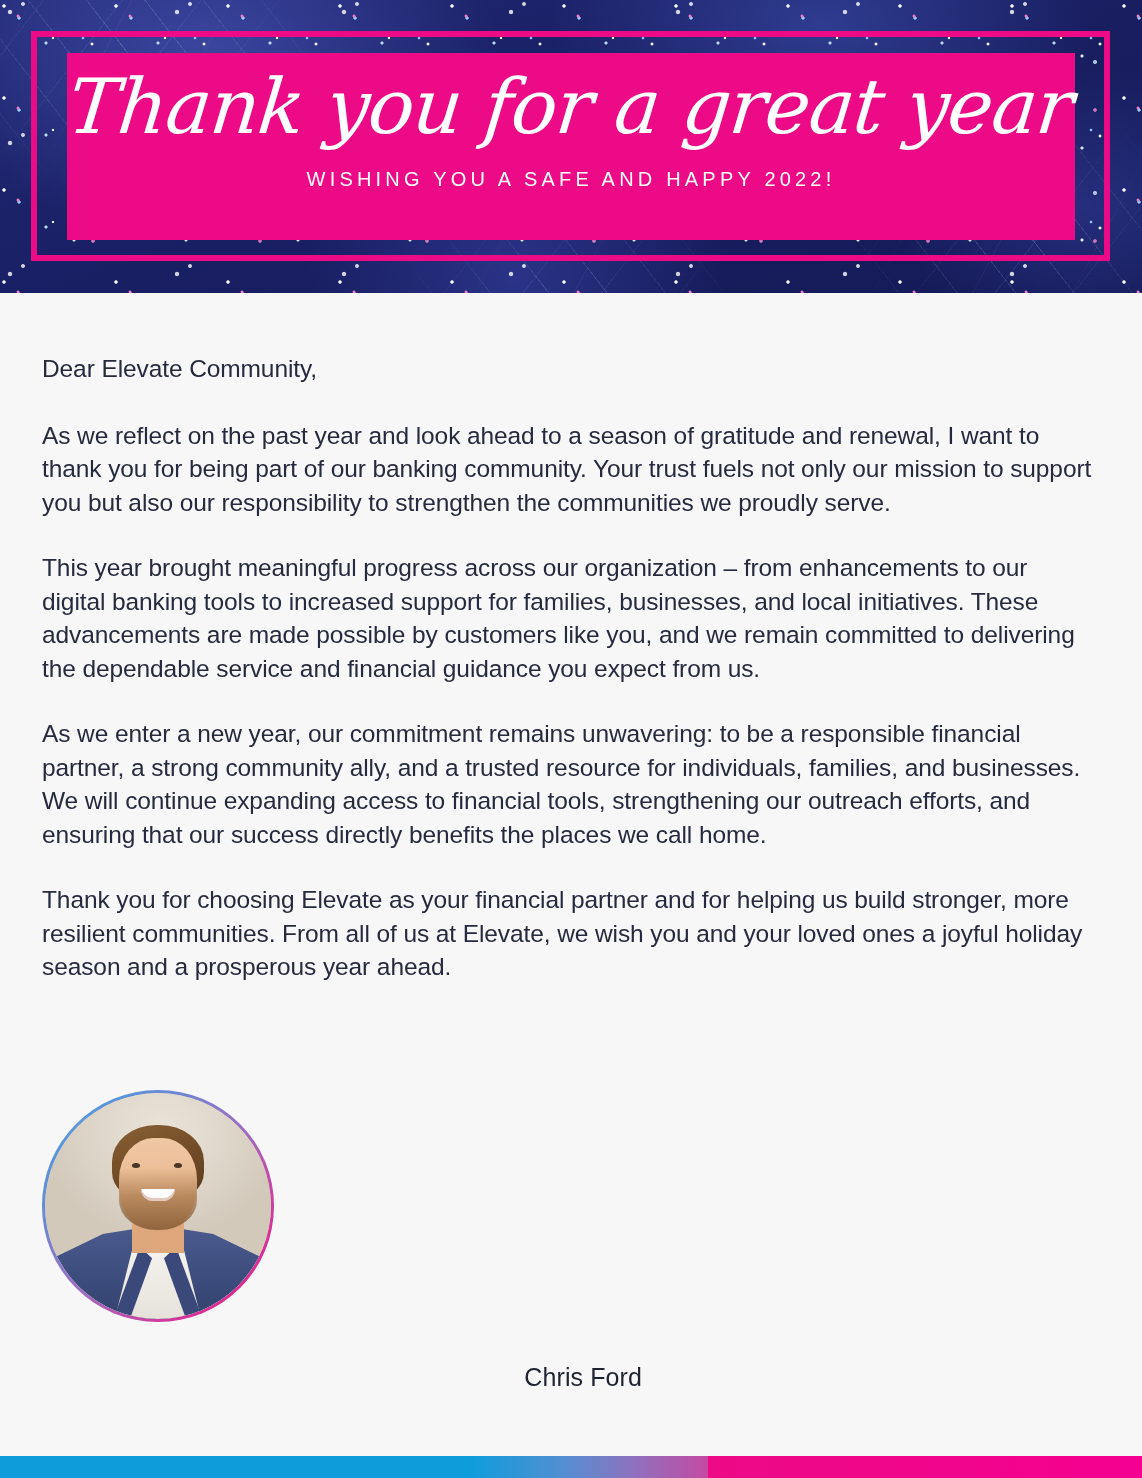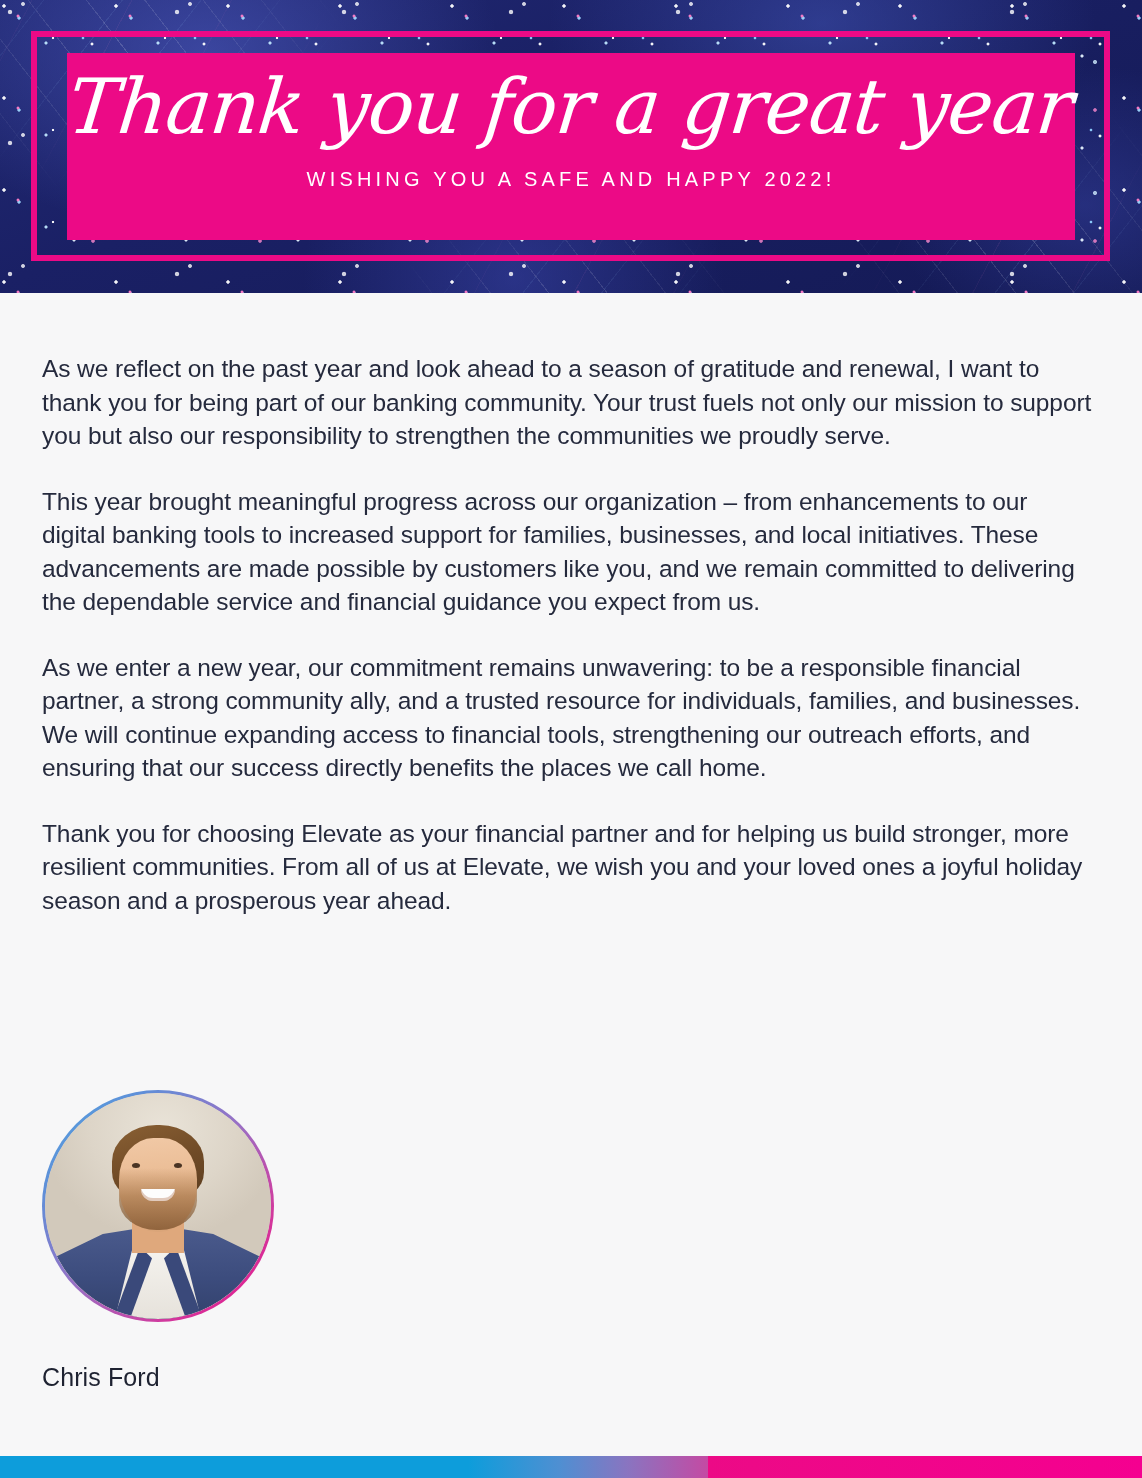--- a/index.html
+++ b/index.html
@@ -277,20 +277,21 @@
     bottom: 0;
     width: 46px;
     height: 32%;
     margin-left: 6px;
     background: #3a497a;
     clip-path: polygon(0 16%, 26% 0, 84% 100%, 48% 100%);
   }
 
   .sig-name-block {
     margin-top: 38px;
+    text-align: right;
   }
   .sig-name, .sig-title {
     color: #1e2231;
     font-family: "Liberation Sans", sans-serif;
     font-size: 25px;
     line-height: 34px;
     letter-spacing: 0.1px;
   }
 
   
@@ -323,20 +324,21 @@
 
     <div class="hero-frame"></div>
 
     <div class="hero-panel">
       <div class="hero-script">Thank you for a great year</div>
       <div class="hero-sub">WISHING YOU A SAFE AND HAPPY 2022!</div>
     </div>
   </div>
 
   <div class="letter">
+    <p class="salutation">Dear Elevate Community,</p>
     <p>As we reflect on the past year and look ahead to a season of gratitude and renewal, I want to thank you for being part of our banking community. Your trust fuels not only our mission to support you but also our responsibility to strengthen the communities we proudly serve.</p>
     <p>This year brought meaningful progress across our organization – from enhancements to our digital banking tools to increased support for families, businesses, and local initiatives. These advancements are made possible by customers like you, and we remain committed to delivering the dependable service and financial guidance you expect from us.</p>
     <p>As we enter a new year, our commitment remains unwavering: to be a responsible financial partner, a strong community ally, and a trusted resource for individuals, families, and businesses. We will continue expanding access to financial tools, strengthening our outreach efforts, and ensuring that our success directly benefits the places we call home.</p>
     <p>Thank you for choosing Elevate as your financial partner and for helping us build stronger, more resilient communities. From all of us at Elevate, we wish you and your loved ones a joyful holiday season and a prosperous year ahead.</p>
   </div>
 
   <div class="sig-block">
     <div class="avatar-ring">
       <div class="avatar-inner">
         <div class="avatar-photo">

